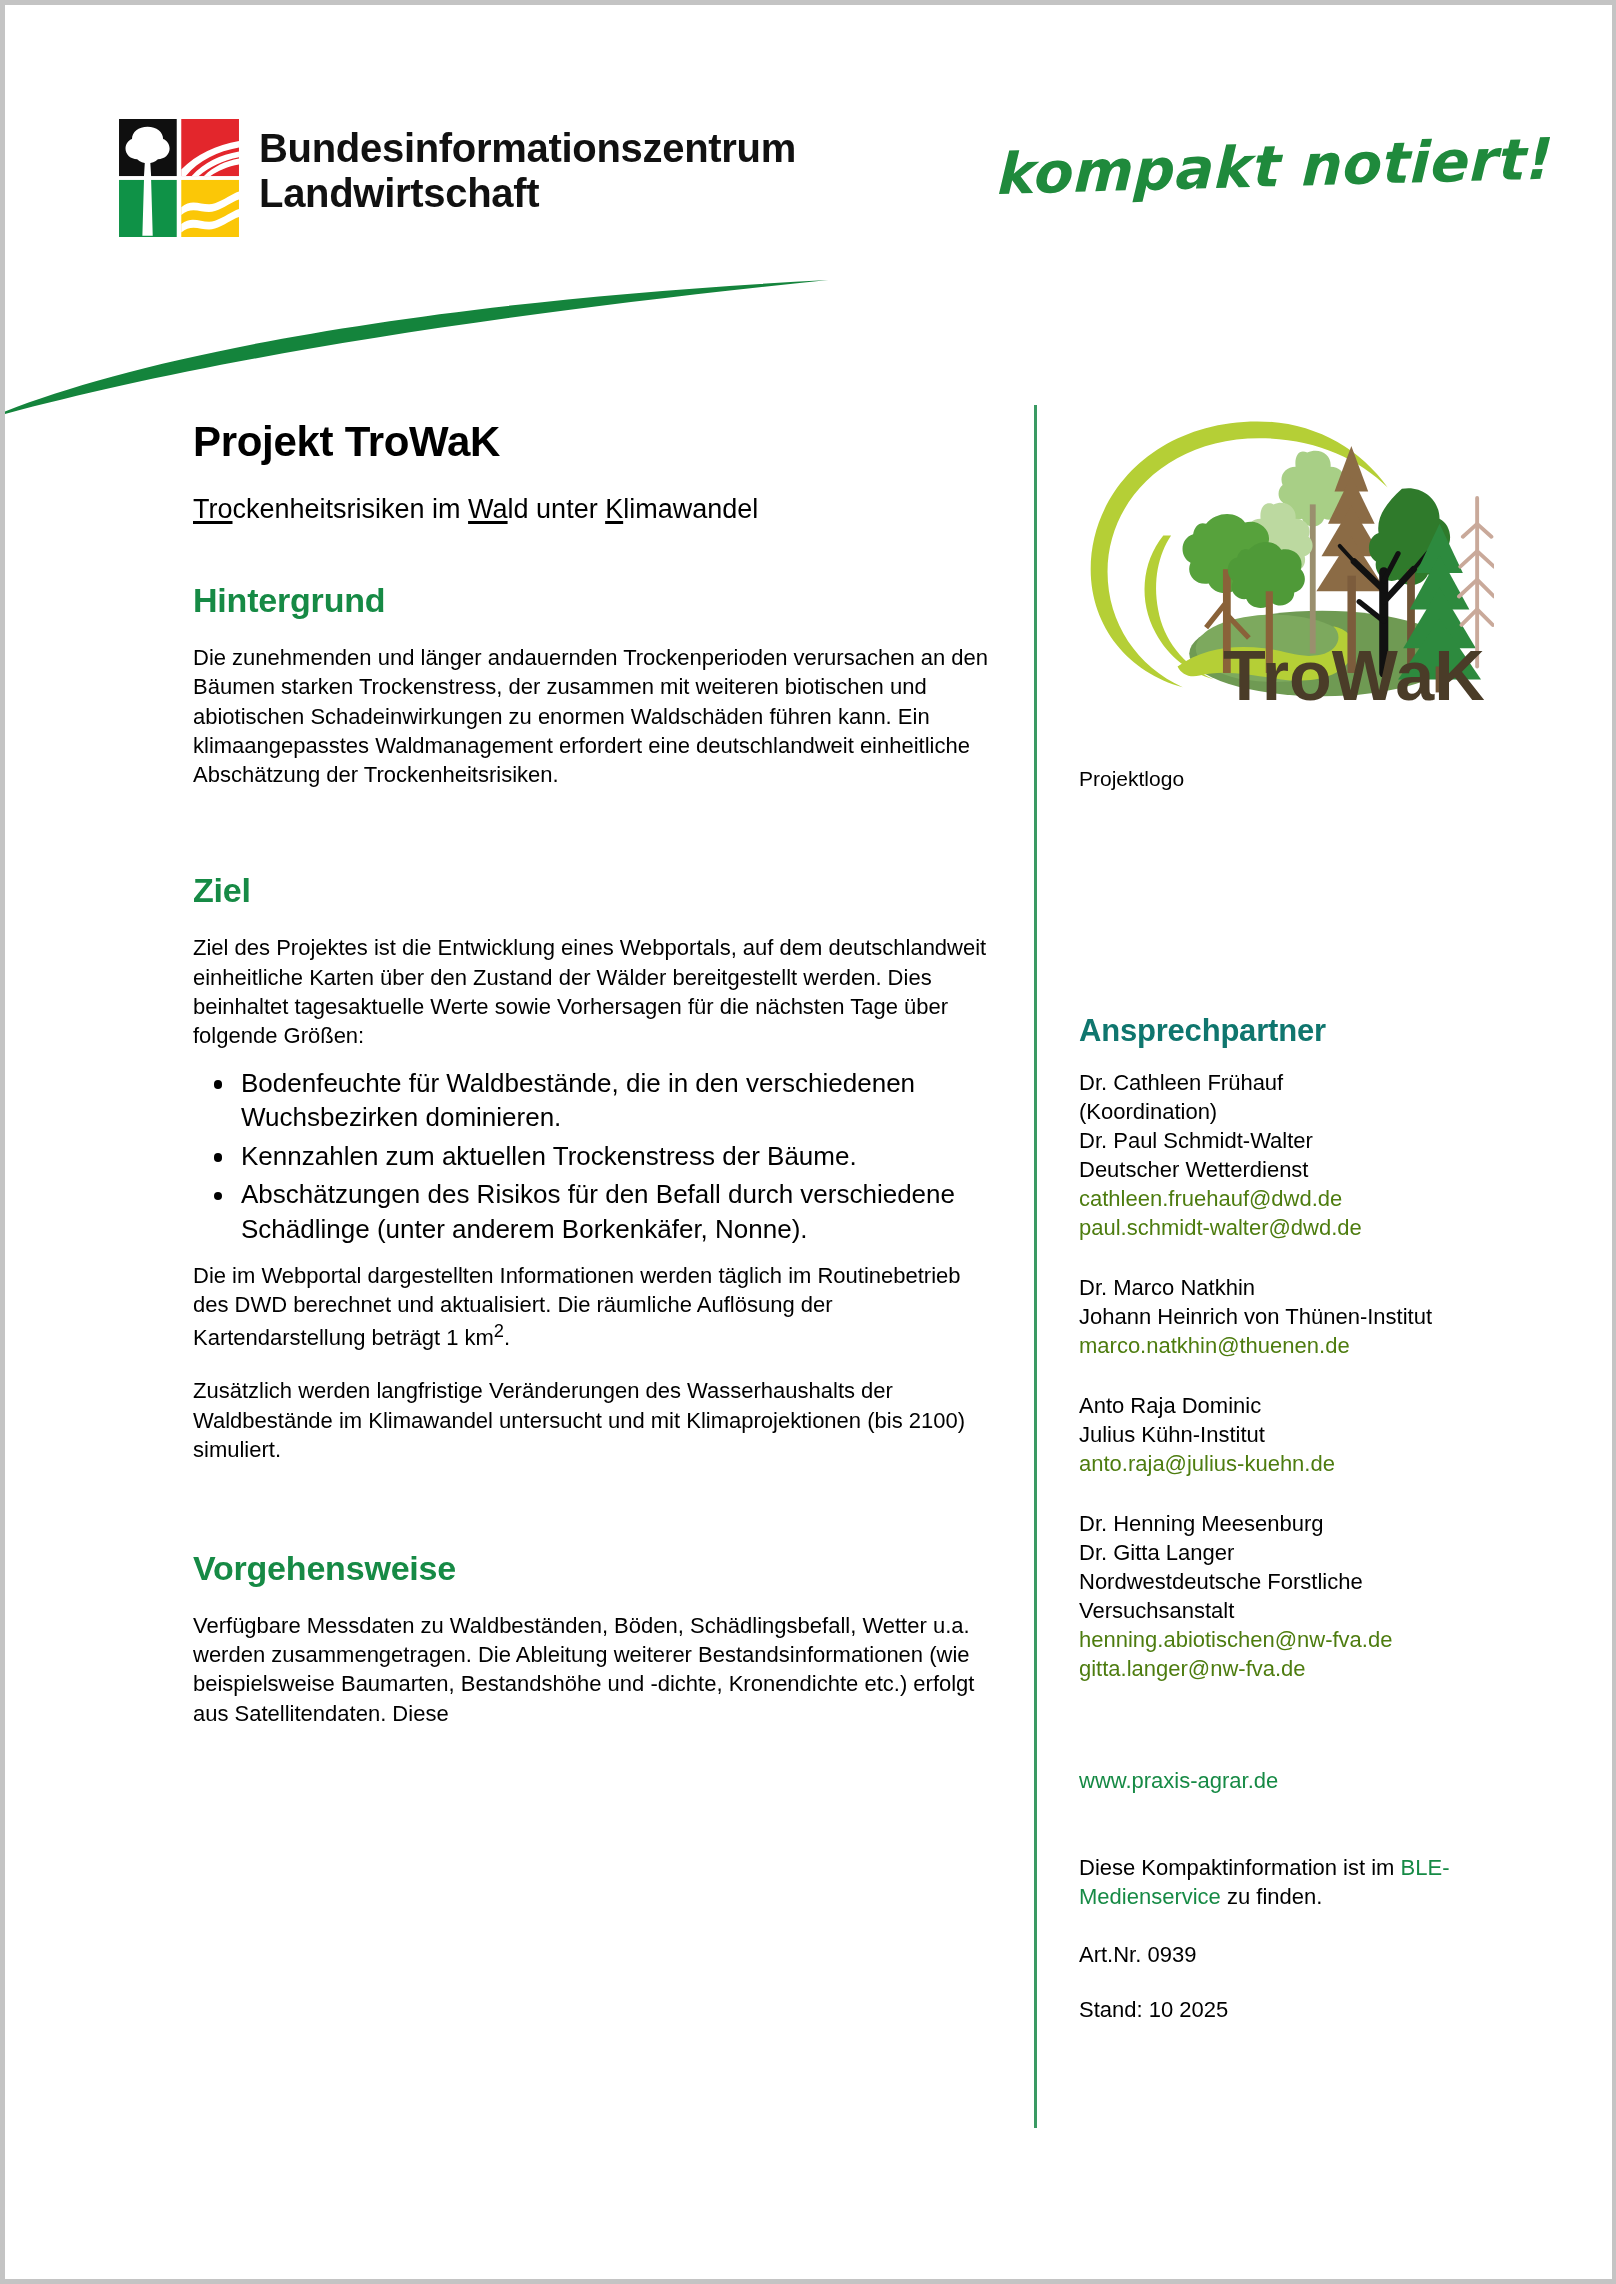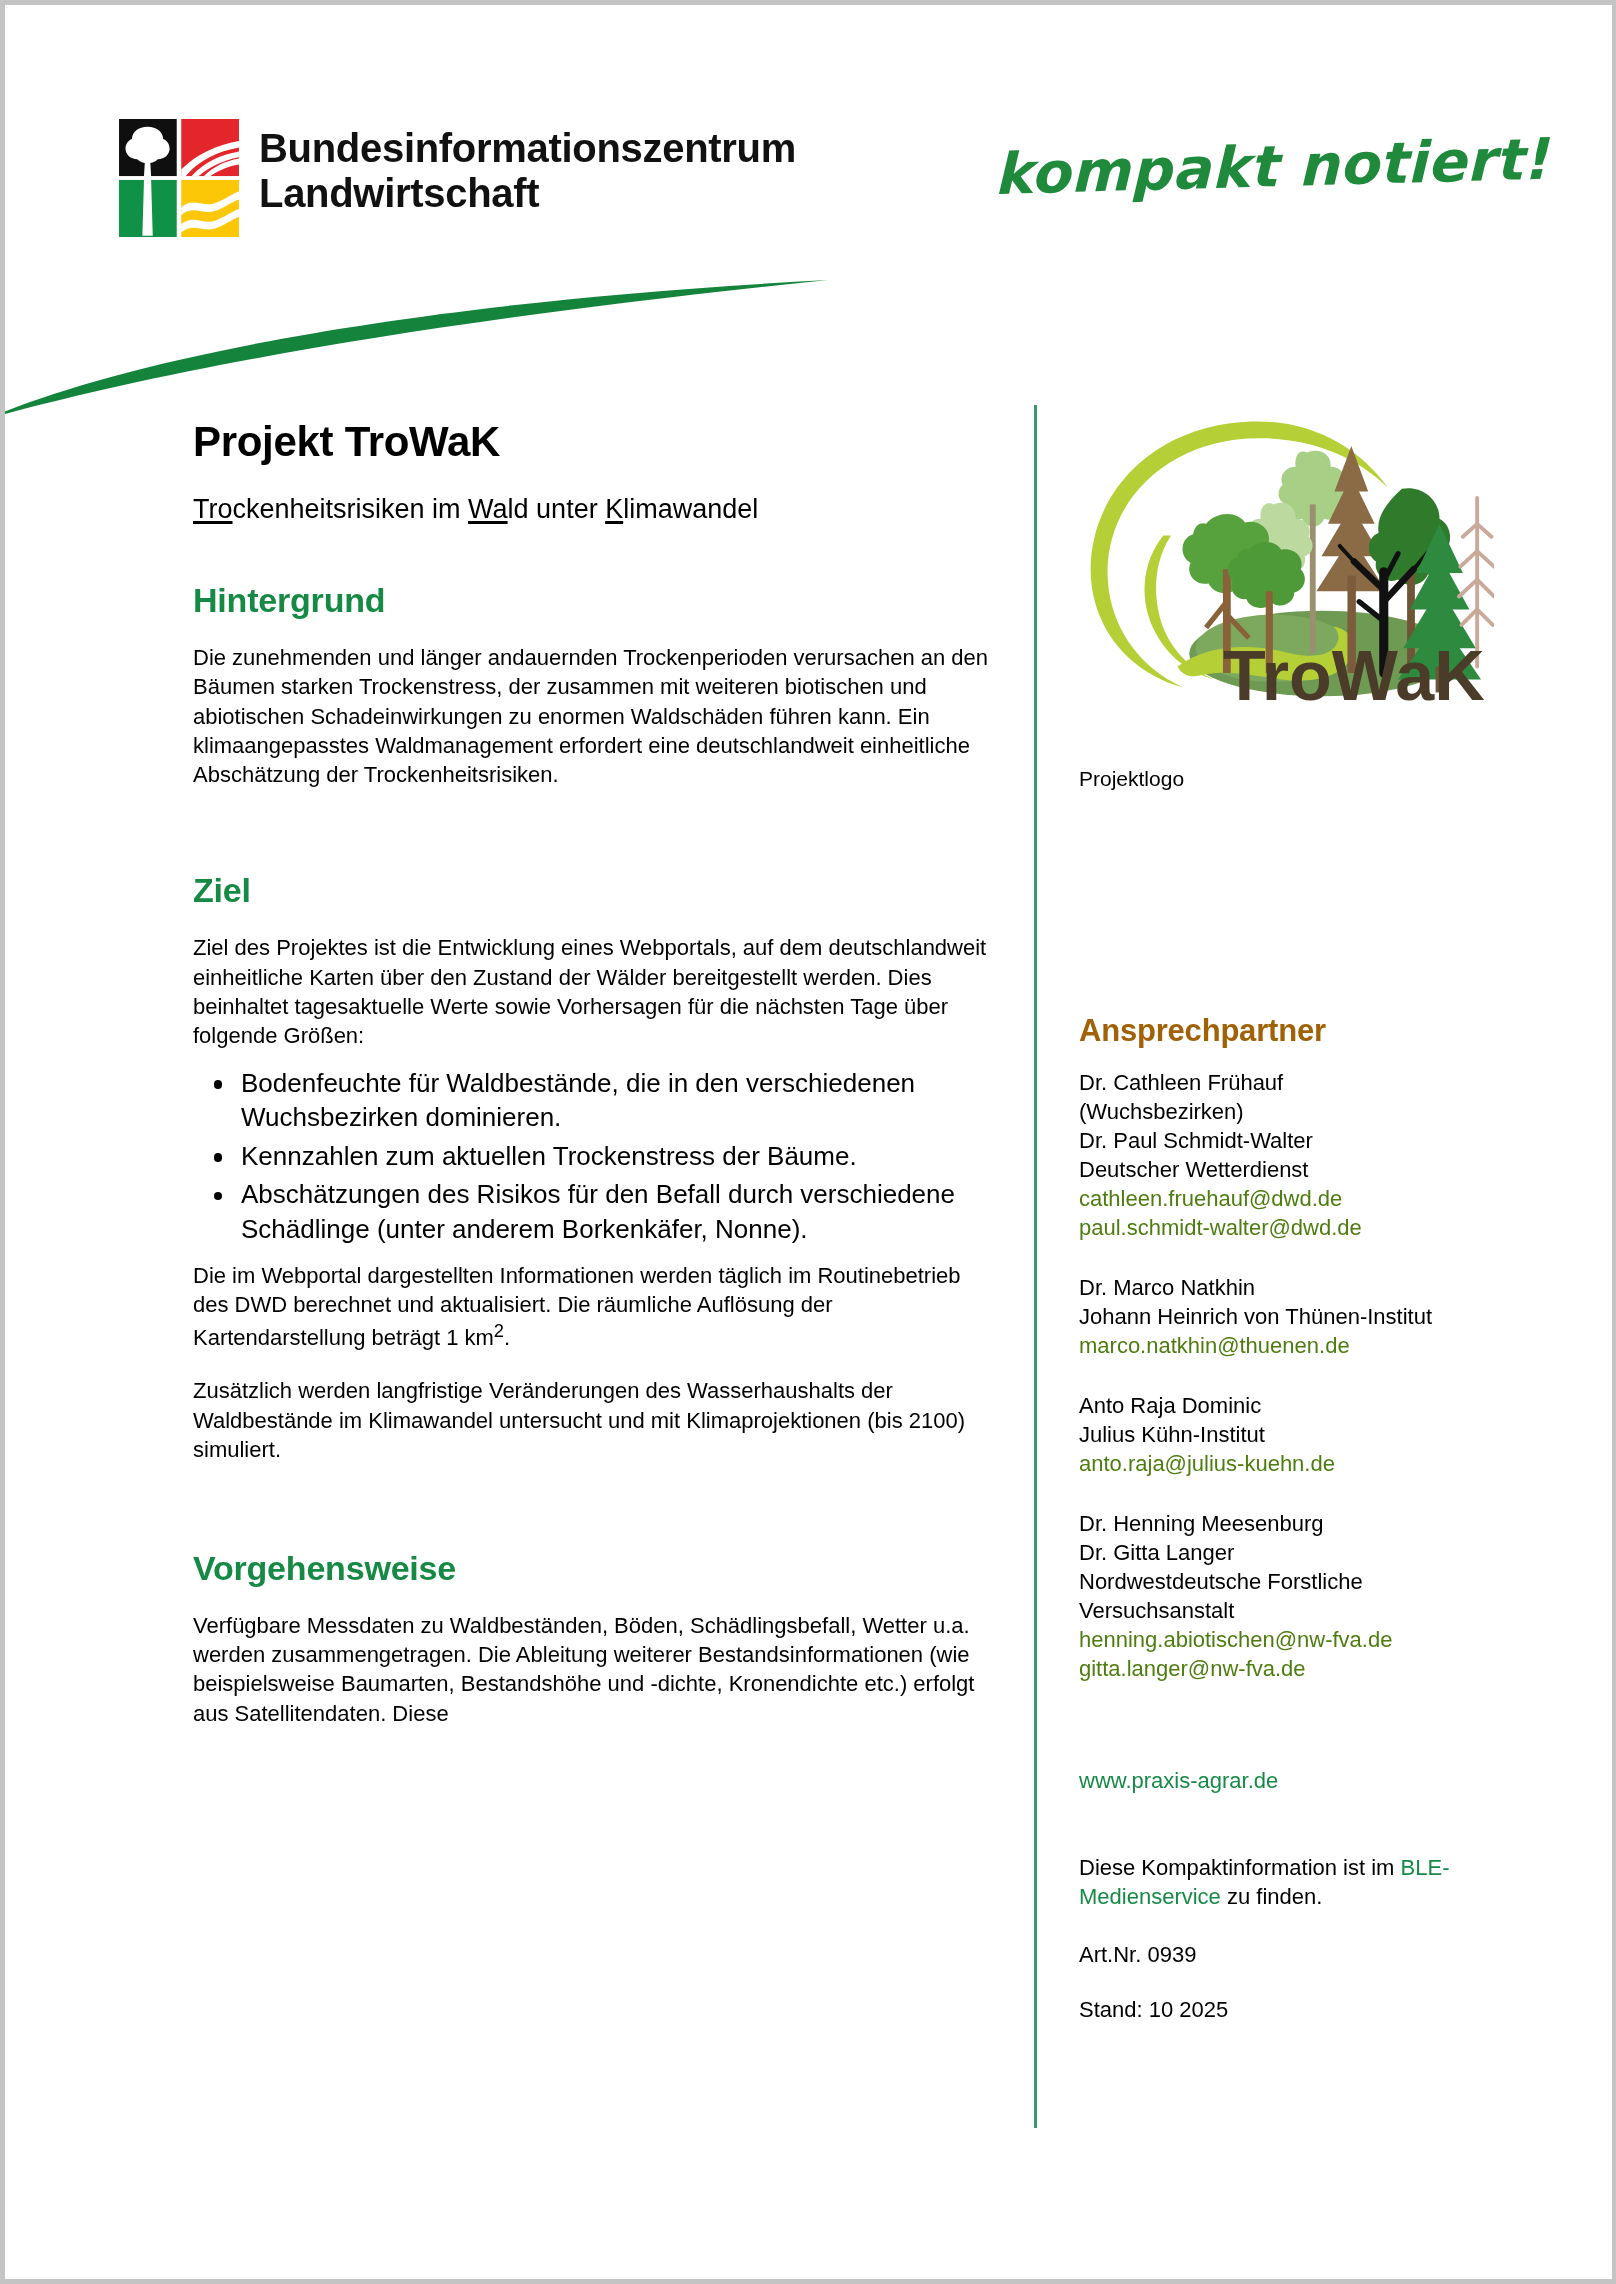--- a/index.html
+++ b/index.html
@@ -184,21 +184,21 @@
   #logo-caption {
     position: absolute;
     left: 1074px;
     top: 762px;
     font-size: 21px;
     color: #000000;
   }
 
   h2.section.right {
     font-size: 31px;
-    color: #a16207;
+    color: #0f766e;
   }
   .contact-block {
     margin-top: 19.5px;
     font-size: 22px;
     line-height: 1.32;
     color: #000000;
   }
   .contact-block .mail {
     color: #4d7c0f;
   }
@@ -378,21 +378,21 @@
       </svg>
     </div>
     <div id="logo-caption">Projektlogo</div>
 
     <div id="right-col" style="top:1009px;">
 
       <h2 class="section right">Ansprechpartner</h2>
 
       <div class="contact-block">
         <div>Dr. Cathleen Frühauf</div>
-        <div>(Wuchsbezirken)</div>
+        <div>(Koordination)</div>
         <div>Dr. Paul Schmidt-Walter</div>
         <div>Deutscher Wetterdienst</div>
         <div class="mail">cathleen.fruehauf@dwd.de</div>
         <div class="mail">paul.schmidt-walter@dwd.de</div>
       </div>
 
       <div class="contact-block" style="margin-top:31px;">
         <div>Dr. Marco Natkhin</div>
         <div>Johann Heinrich von Thünen-Institut</div>
         <div class="mail">marco.natkhin@thuenen.de</div>

